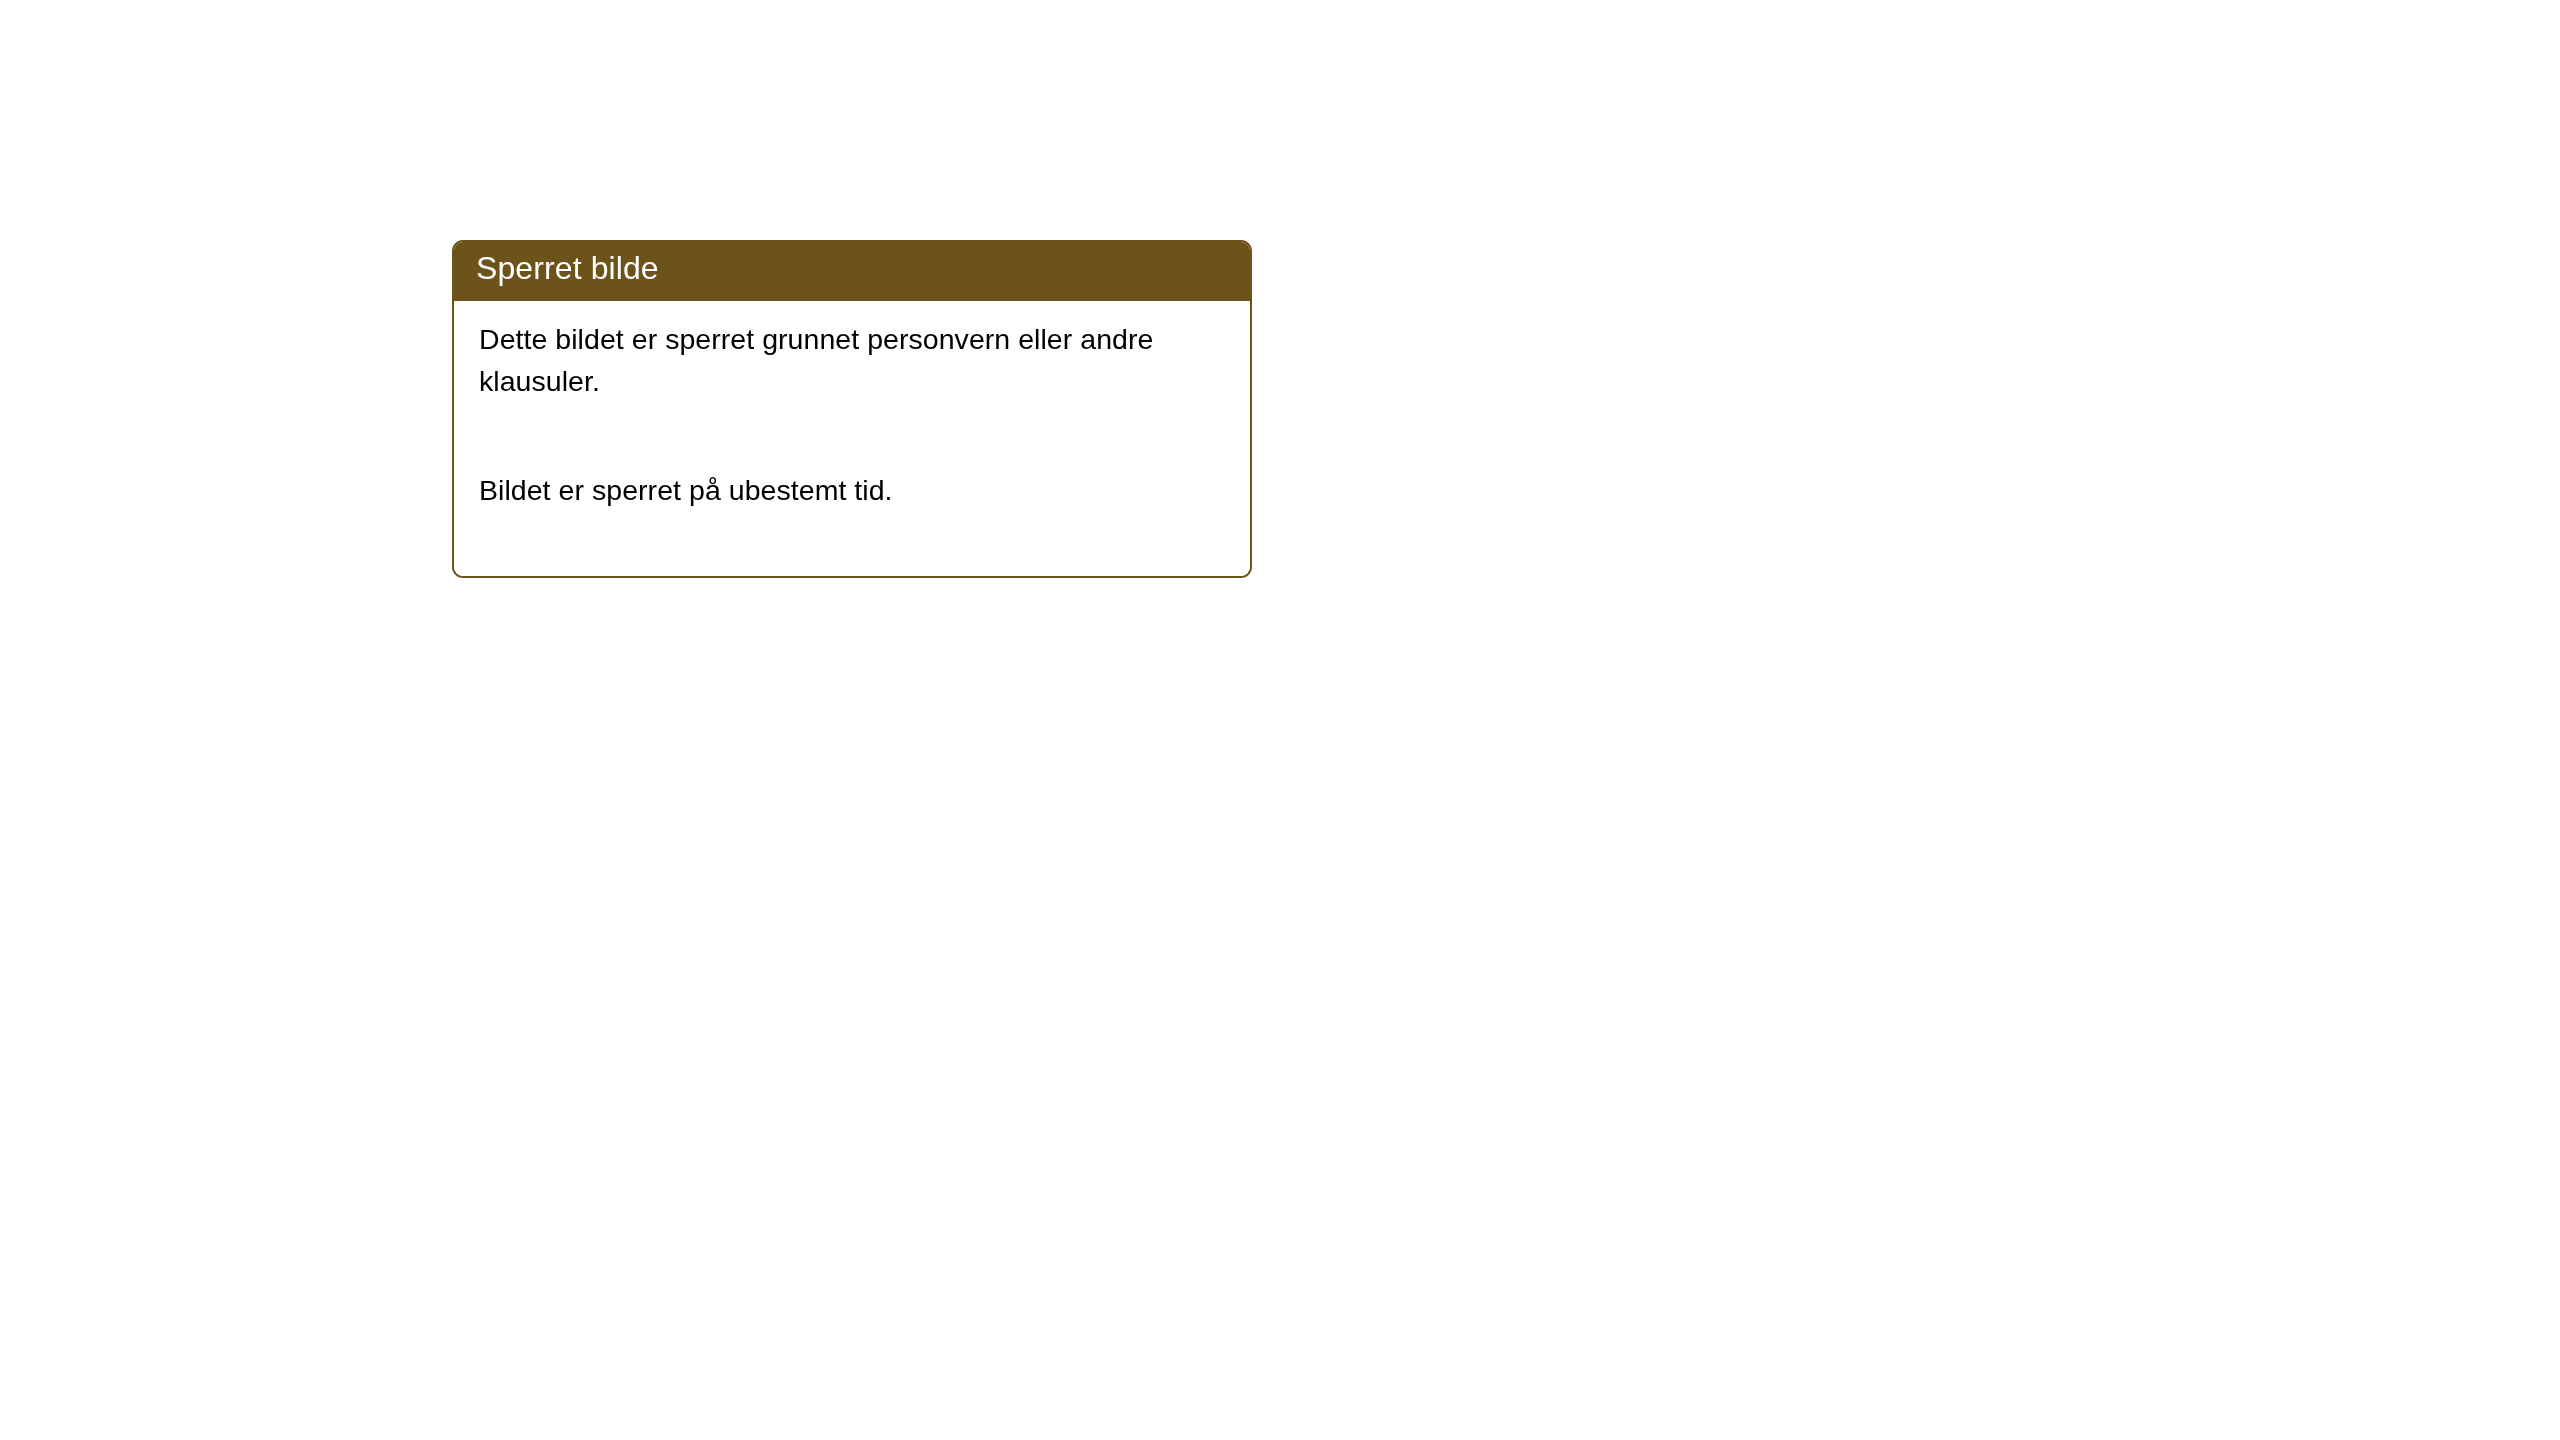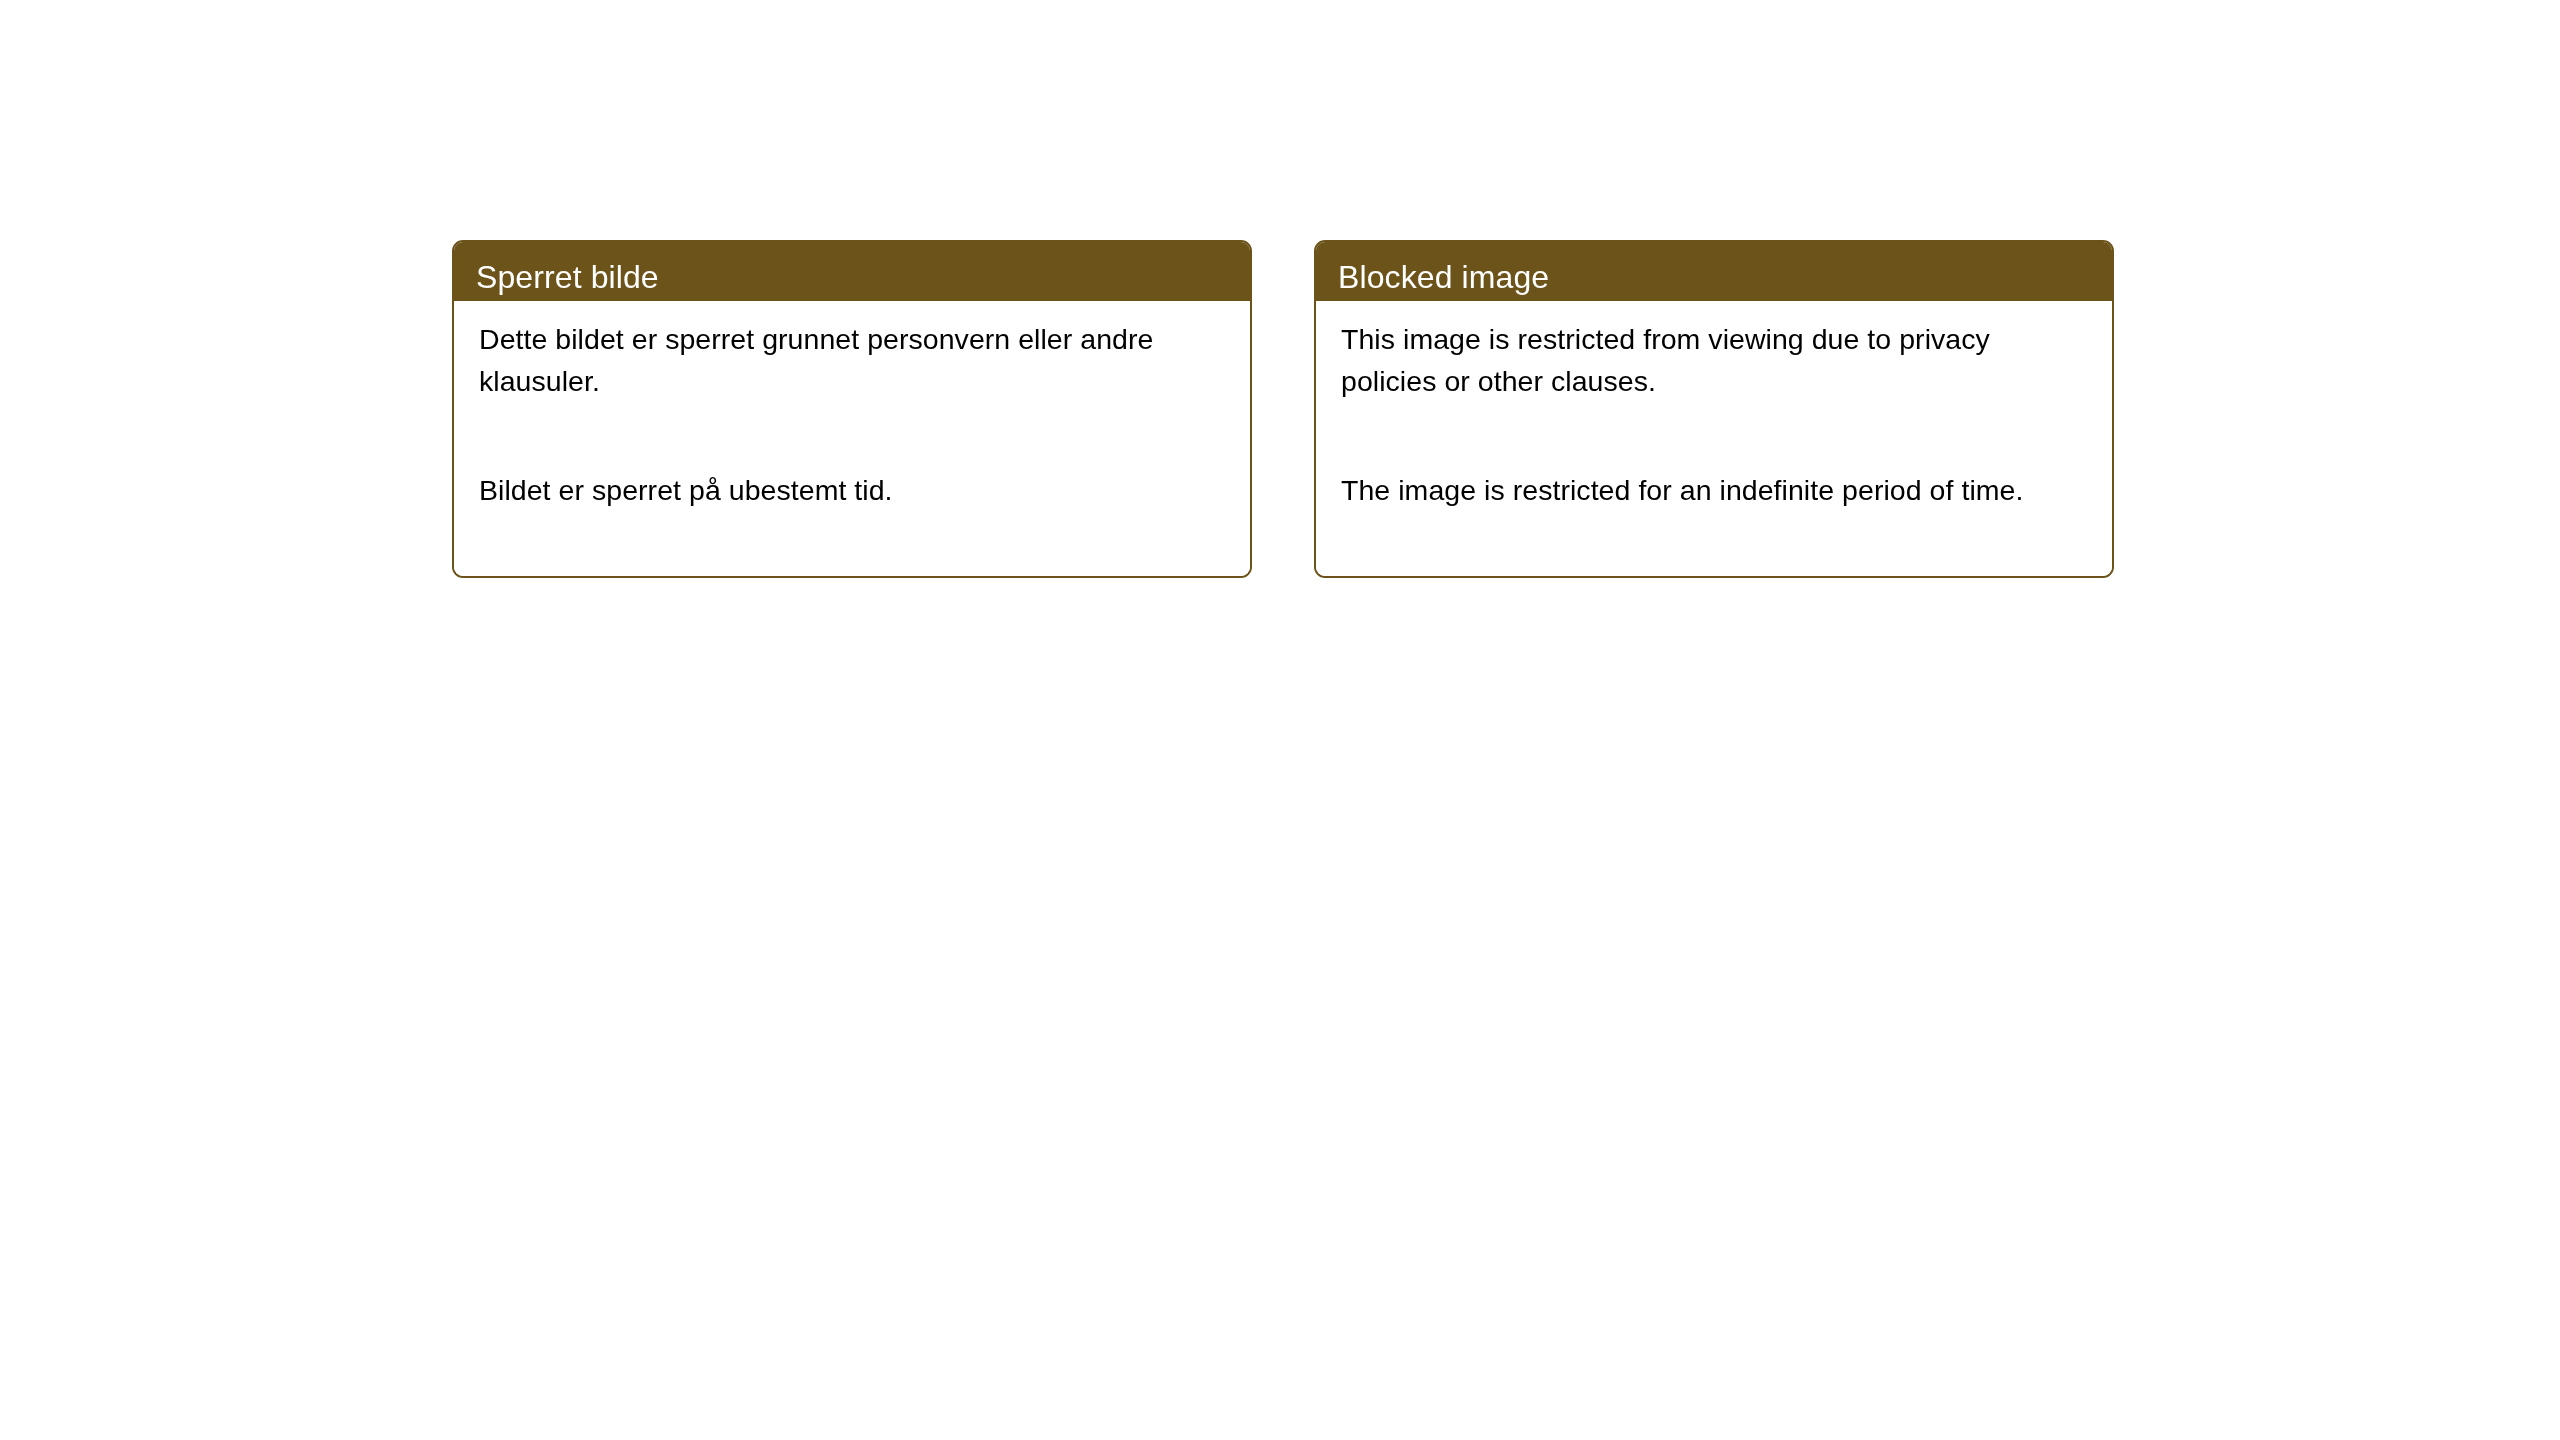--- a/index.html
+++ b/index.html
@@ -34,21 +34,20 @@
     background: #ffffff;
     overflow: hidden;
     border: 2px solid #6b5319;
   }
 
   .notice-card-header {
     height: 61px;
     flex: 0 0 61px;
     background: #6b5319;
     display: flex;
-    align-items: center;
     box-sizing: border-box;
     padding: 12px 0 0 24px;
     margin: -2px -2px 0 -2px;
     border-top-left-radius: 11px;
     border-top-right-radius: 11px;
   }
 
   .notice-card-title {
     color: #ffffff;
     font-size: 32px;
@@ -86,23 +85,14 @@
   <section class="notice-card">
     <div class="notice-card-header">
       <span class="notice-card-title">Sperret bilde</span>
     </div>
     <div class="notice-card-body">
       <p class="notice-paragraph">Dette bildet er sperret grunnet personvern eller andre klausuler.</p>
       <p class="notice-paragraph">Bildet er sperret på ubestemt tid.</p>
     </div>
   </section>
 
-  <section class="notice-card">
-    <div class="notice-card-header">
-      <span class="notice-card-title">Blocked image</span>
-    </div>
-    <div class="notice-card-body">
-      <p class="notice-paragraph">This image is restricted from viewing due to privacy policies or other clauses.</p>
-      <p class="notice-paragraph">The image is restricted for an indefinite period of time.</p>
-    </div>
-  </section>
 
 </div>
 
 </body></html>

